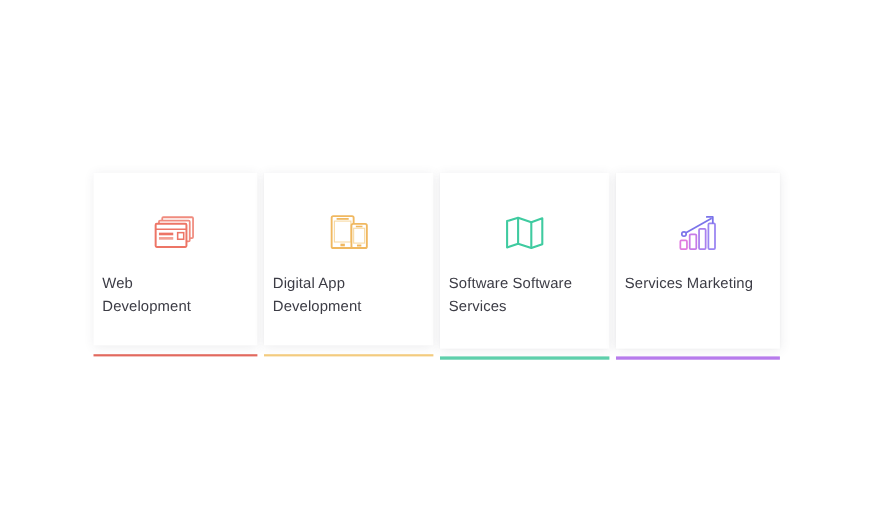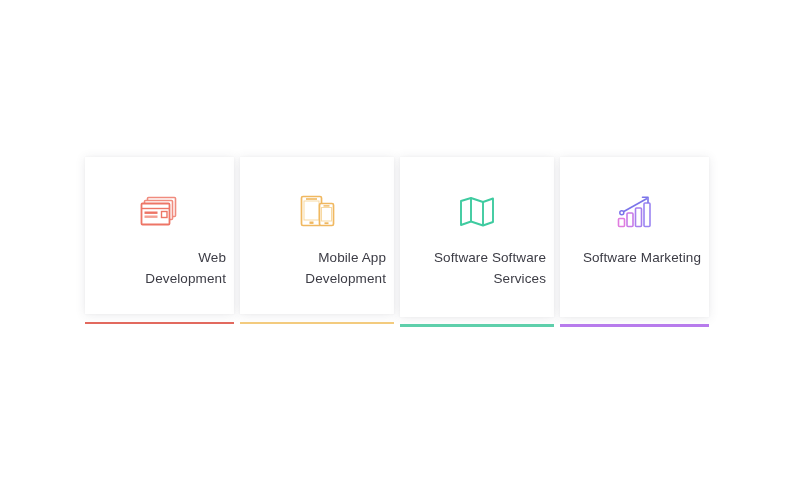--- a/index.html
+++ b/index.html
@@ -56,21 +56,21 @@
     height: 42px;
     width: 52px;
     display: flex;
     align-items: center;
     justify-content: center;
   }
 
   .card-title {
     margin-top: 14px;
     width: 100%;
-    text-align: right;
+    text-align: left;
     font-size: 13.5px;
     line-height: 21px;
     color: #3c3c45;
     letter-spacing: 0.1px;
     font-weight: 400;
     padding: 0 8px;
     box-sizing: border-box;
     white-space: pre-line;
   }
 
@@ -118,21 +118,21 @@
           <rect x="4.5" y="1.5" width="20" height="29" rx="1.5" stroke="#f0b860" stroke-width="1.7" fill="#ffffff"></rect>
           <rect x="7" y="6" width="15" height="19" fill="#ffffff" stroke="#f7d9a2" stroke-width="1"></rect>
           <rect x="9" y="3.2" width="11" height="1.6" fill="#f0b860"></rect>
           <rect x="12.5" y="26.5" width="4" height="2.4" fill="#f0b860"></rect>
           <rect x="22.5" y="8.5" width="14" height="22" rx="1.5" stroke="#f0b860" stroke-width="1.7" fill="#ffffff"></rect>
           <rect x="24.5" y="12.5" width="10" height="13.5" fill="#ffffff" stroke="#f7d9a2" stroke-width="1"></rect>
           <rect x="26.5" y="10.2" width="6" height="1.4" fill="#f0b860"></rect>
           <rect x="27.5" y="27.3" width="4" height="1.8" fill="#f0b860"></rect>
         </svg>
       </div>
-      <div class="card-title">Mobile App
+      <div class="card-title">Digital App
 Development</div>
       <div class="card-accent accent-thin accent-2"></div>
     </div>
 
     <div class="service-card card-w3">
       <div class="card-icon">
         <svg width="36" height="32" viewBox="0 0 36 32" fill="none" xmlns="http://www.w3.org/2000/svg">
           <path d="M2 5 L12 2 L24 6 L34 2.5 L34 26 L24 29.5 L12 25.5 L2 29 Z" stroke="#3fcba0" stroke-width="1.9" stroke-linejoin="round" fill="#ffffff"></path>
           <line x1="12" y1="2" x2="12" y2="25.5" stroke="#3fcba0" stroke-width="1.9"></line>
           <line x1="24" y1="6" x2="24" y2="29.5" stroke="#3fcba0" stroke-width="1.9"></line>
@@ -148,18 +148,18 @@
         <svg width="40" height="34" viewBox="0 0 40 34" fill="none" xmlns="http://www.w3.org/2000/svg">
           <rect x="3.5" y="23.5" width="6" height="8" rx="1" stroke="#e07be0" stroke-width="1.6" fill="#ffffff"></rect>
           <rect x="12" y="18" width="6" height="13.5" rx="1" stroke="#c77ae8" stroke-width="1.6" fill="#ffffff"></rect>
           <rect x="20.5" y="13" width="6" height="18.5" rx="1" stroke="#a97fee" stroke-width="1.6" fill="#ffffff"></rect>
           <rect x="29" y="8" width="6" height="23.5" rx="1" stroke="#9a84f2" stroke-width="1.6" fill="#ffffff"></rect>
           <line x1="7" y1="17.5" x2="32" y2="3.5" stroke="#7b74ea" stroke-width="1.6"></line>
           <circle cx="6.8" cy="17.8" r="2" stroke="#7b74ea" stroke-width="1.5" fill="#ffffff"></circle>
           <path d="M27.5 2.2 L33 2.2 L33 7.5" stroke="#7b74ea" stroke-width="1.6" stroke-linecap="round" stroke-linejoin="round" fill="none"></path>
         </svg>
       </div>
-      <div class="card-title">Software Marketing</div>
+      <div class="card-title">Services Marketing</div>
       <div class="card-accent accent-thick accent-4"></div>
     </div>
 
   </div>
 </div>
 
 </body></html>

